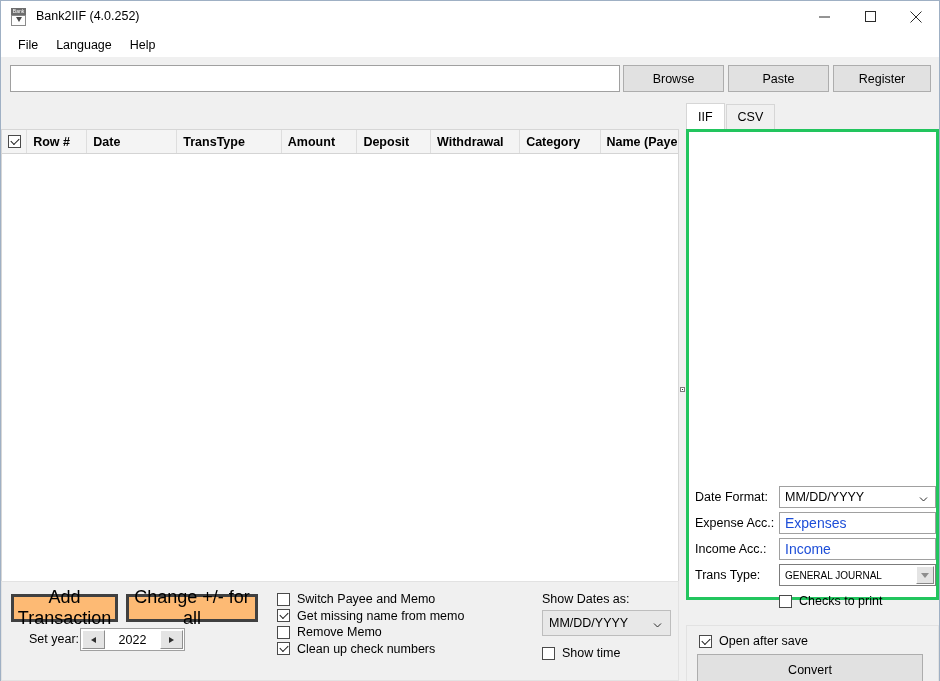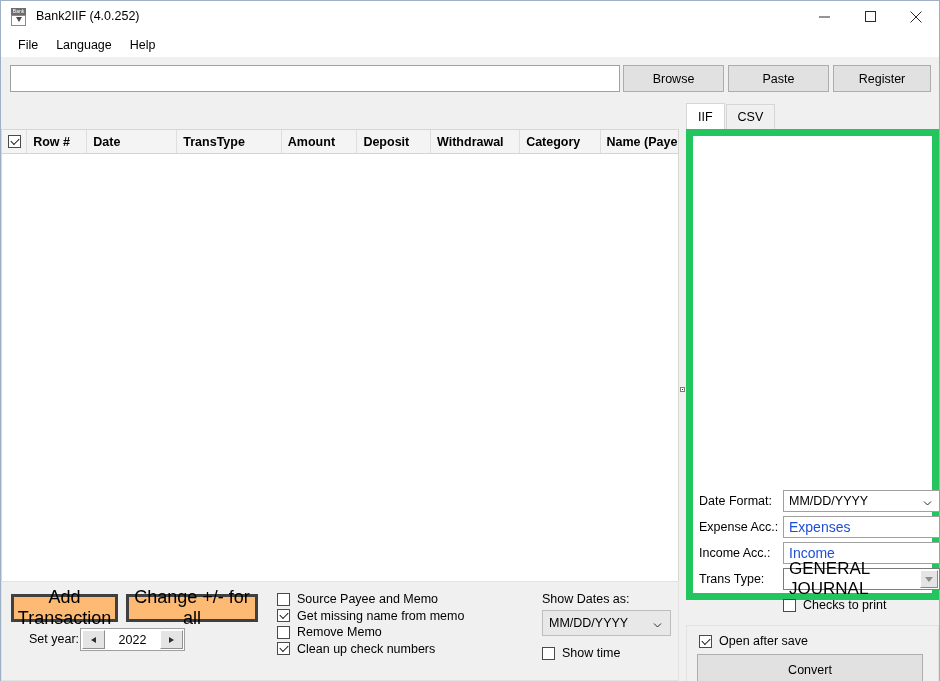--- a/index.html
+++ b/index.html
@@ -150,21 +150,21 @@
   
   .right-panel{
     position:absolute;left:685px;top:102px;width:253px;height:578px;
   }
   .rtabstrip{
     position:absolute;left:0;top:0;height:26px;width:253px;
     display:flex;align-items:flex-end;
   }
   .rpane{
     position:absolute;left:0;top:26px;width:253px;height:471px;
-    background:#ffffff;border:7px solid #22c55e;box-sizing:border-box;
+    background:#ffffff;border:3px solid #22c55e;box-sizing:border-box;
   }
   .form-area{
     position:absolute;left:6px;top:354px;width:241px;
   }
   .frow{display:flex;align-items:center;height:22px;margin-bottom:4px;}
   .flabel{width:84px;font-size:12.5px;color:#000;}
   .fctl{flex:1;}
   .combo-w10{
     height:22px;box-sizing:border-box;border:1px solid #a0a0a0;background:#ffffff;
     display:flex;align-items:center;padding-left:5px;font-size:12.5px;color:#000;
@@ -176,21 +176,21 @@
   }
   .textbox{
     height:22px;box-sizing:border-box;border:1px solid #a0a0a0;background:#ffffff;
     display:flex;align-items:center;padding-left:5px;font-size:14px;color:#1d4ed8;
     font-family:"Liberation Sans",sans-serif;width:100%;outline:none;
   }
   .combo-classic{
     height:22px;box-sizing:border-box;background:#ffffff;
     border:1px solid #808080;border-top-color:#7b7b7b;border-left-color:#7b7b7b;
     display:flex;align-items:center;position:relative;
-    padding-left:5px;font-size:17px;color:#000;
+    padding-left:5px;font-size:10px;color:#000;
   }
   .combo-classic .cbtn{
     position:absolute;right:1px;top:1px;width:18px;height:18px;
     background:#e4e4e4;
     border-top:1px solid #ffffff;border-left:1px solid #ffffff;
     border-right:1px solid #888;border-bottom:1px solid #888;
     box-sizing:border-box;display:flex;align-items:center;justify-content:center;
   }
   .combo-classic .cbtn i{
     display:block;width:0;height:0;
@@ -437,21 +437,21 @@
         </div>
       <div class="spin-val">2022</div>
       <div class="spin-btn right">
           <i></i>
         </div>
     </div>
 
     <div class="chk-col">
       <div class="chk-row">
         <span class="chk"></span>
-        <span class="chk-lbl">Source Payee and Memo</span>
+        <span class="chk-lbl">Switch Payee and Memo</span>
       </div>
       <div class="chk-row">
         <span class="chk on"></span>
         <span class="chk-lbl">Get missing name from memo</span>
       </div>
       <div class="chk-row">
         <span class="chk"></span>
         <span class="chk-lbl">Remove Memo</span>
       </div>
       <div class="chk-row">

